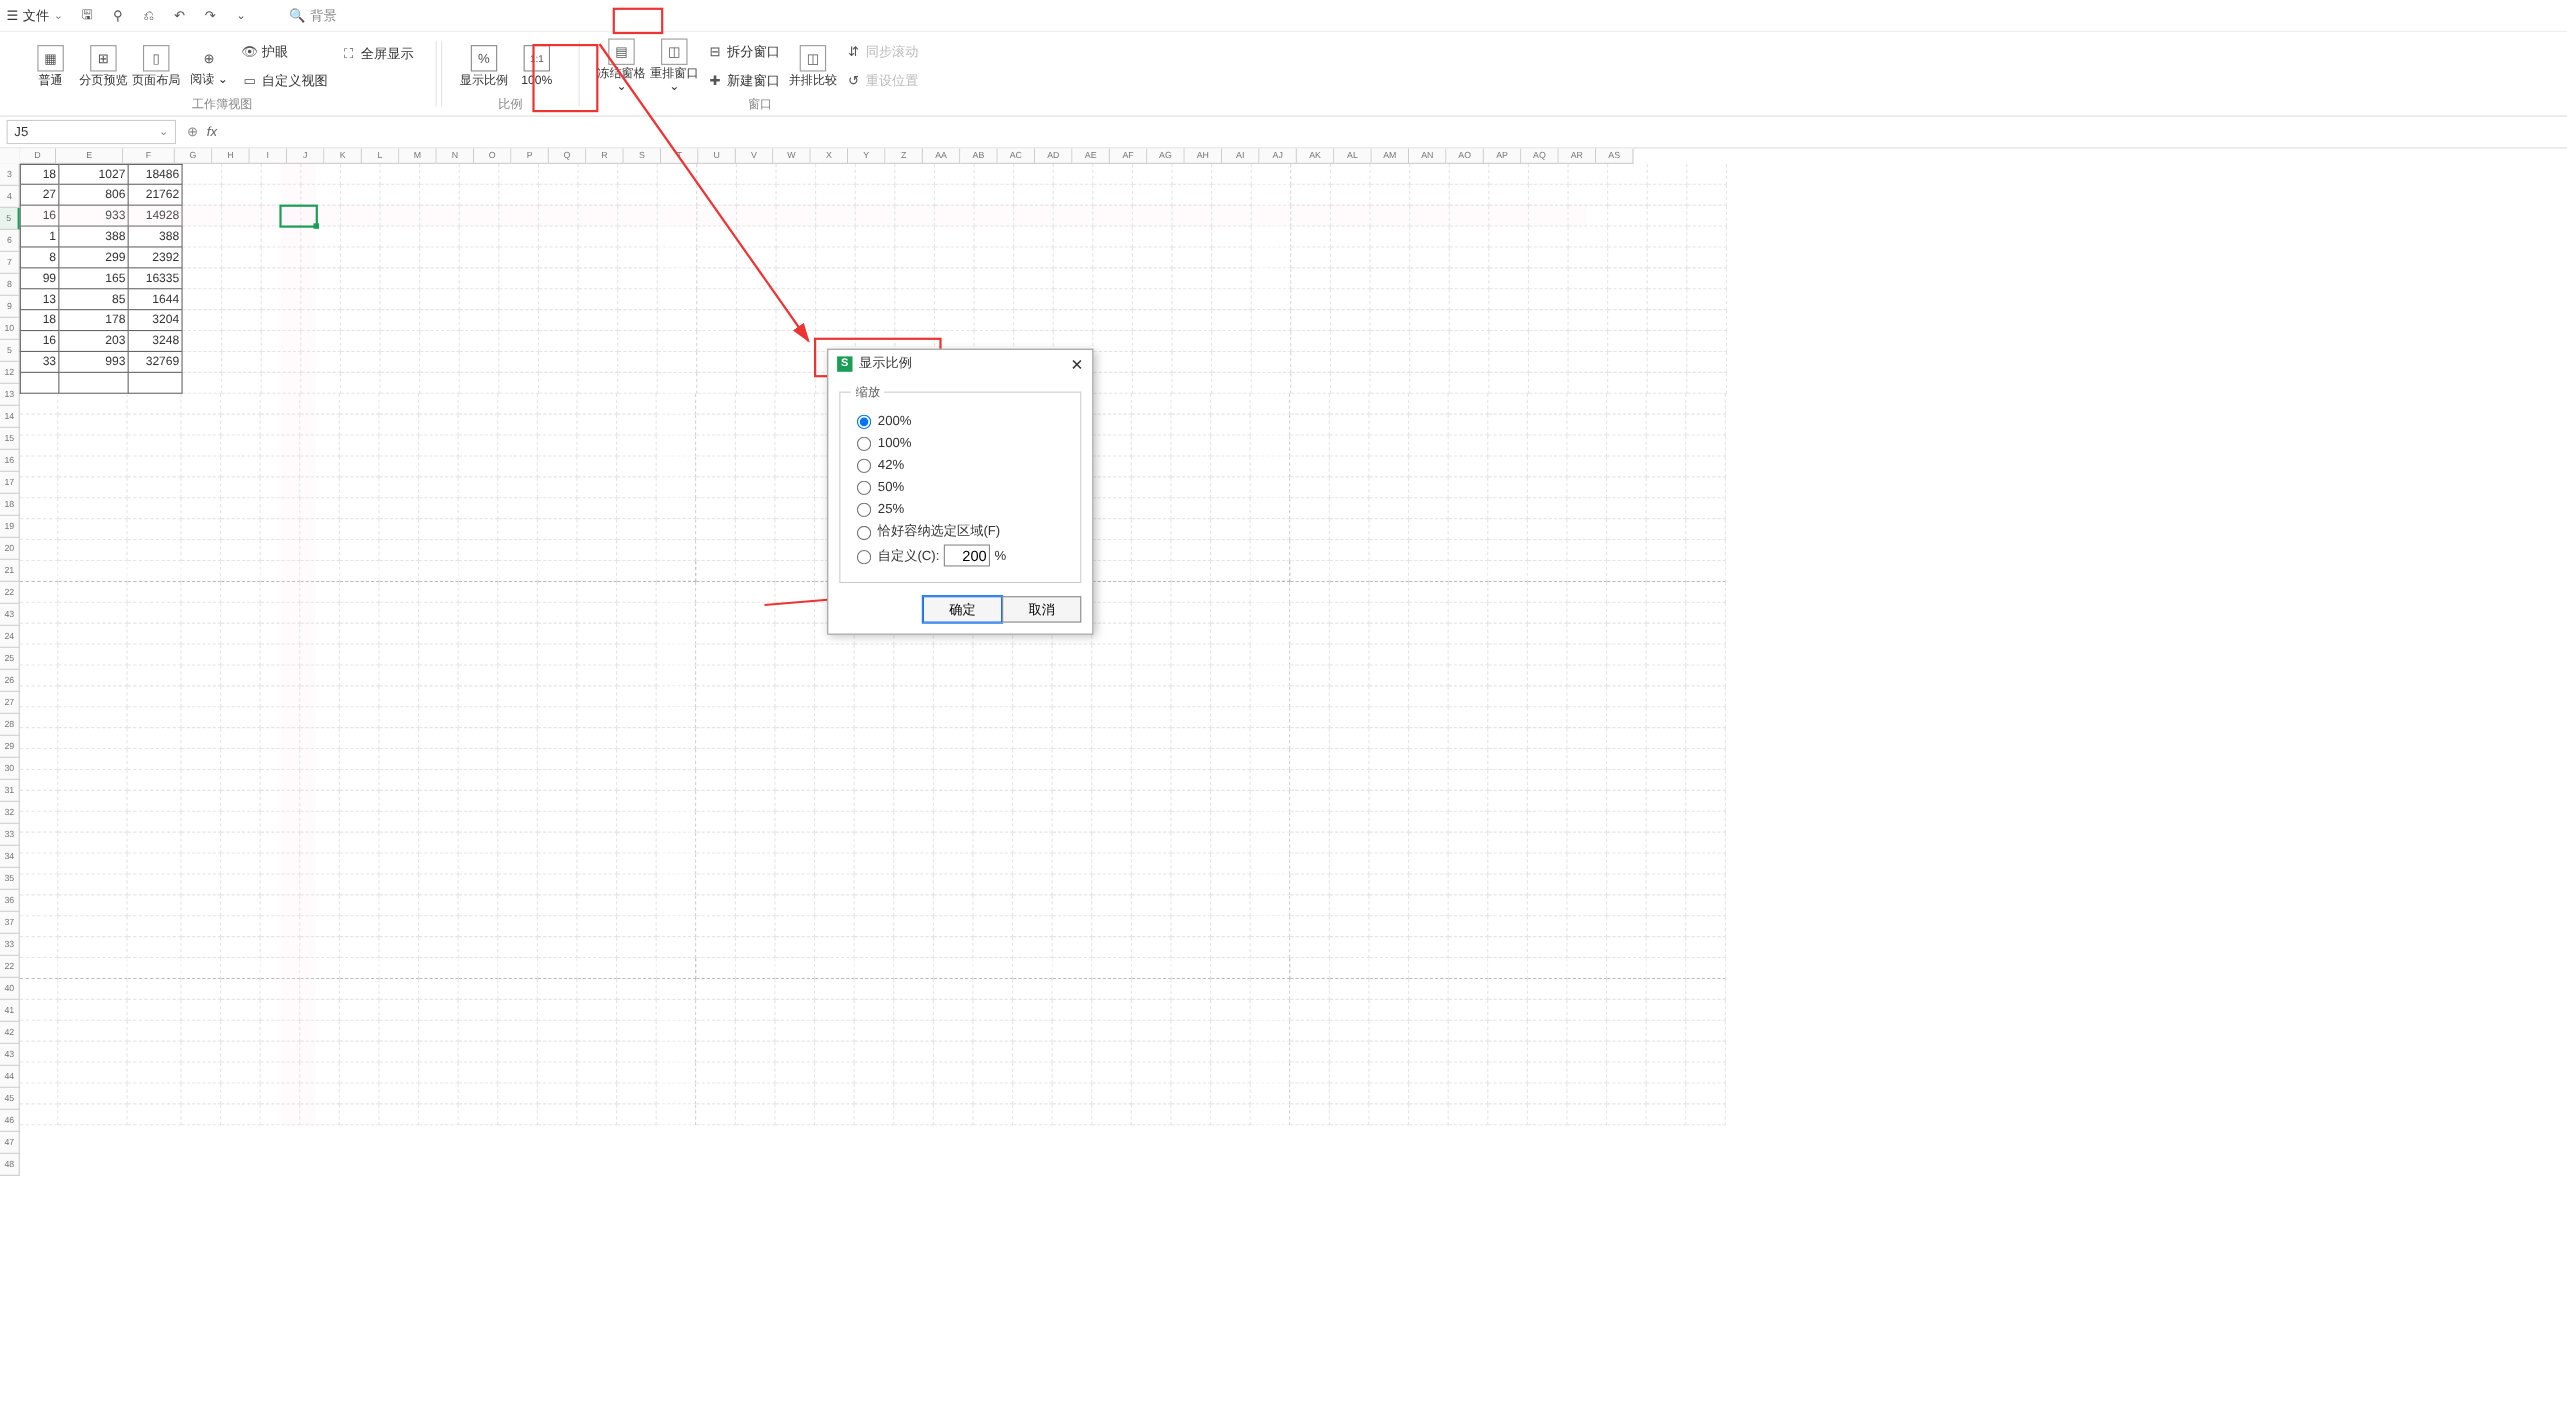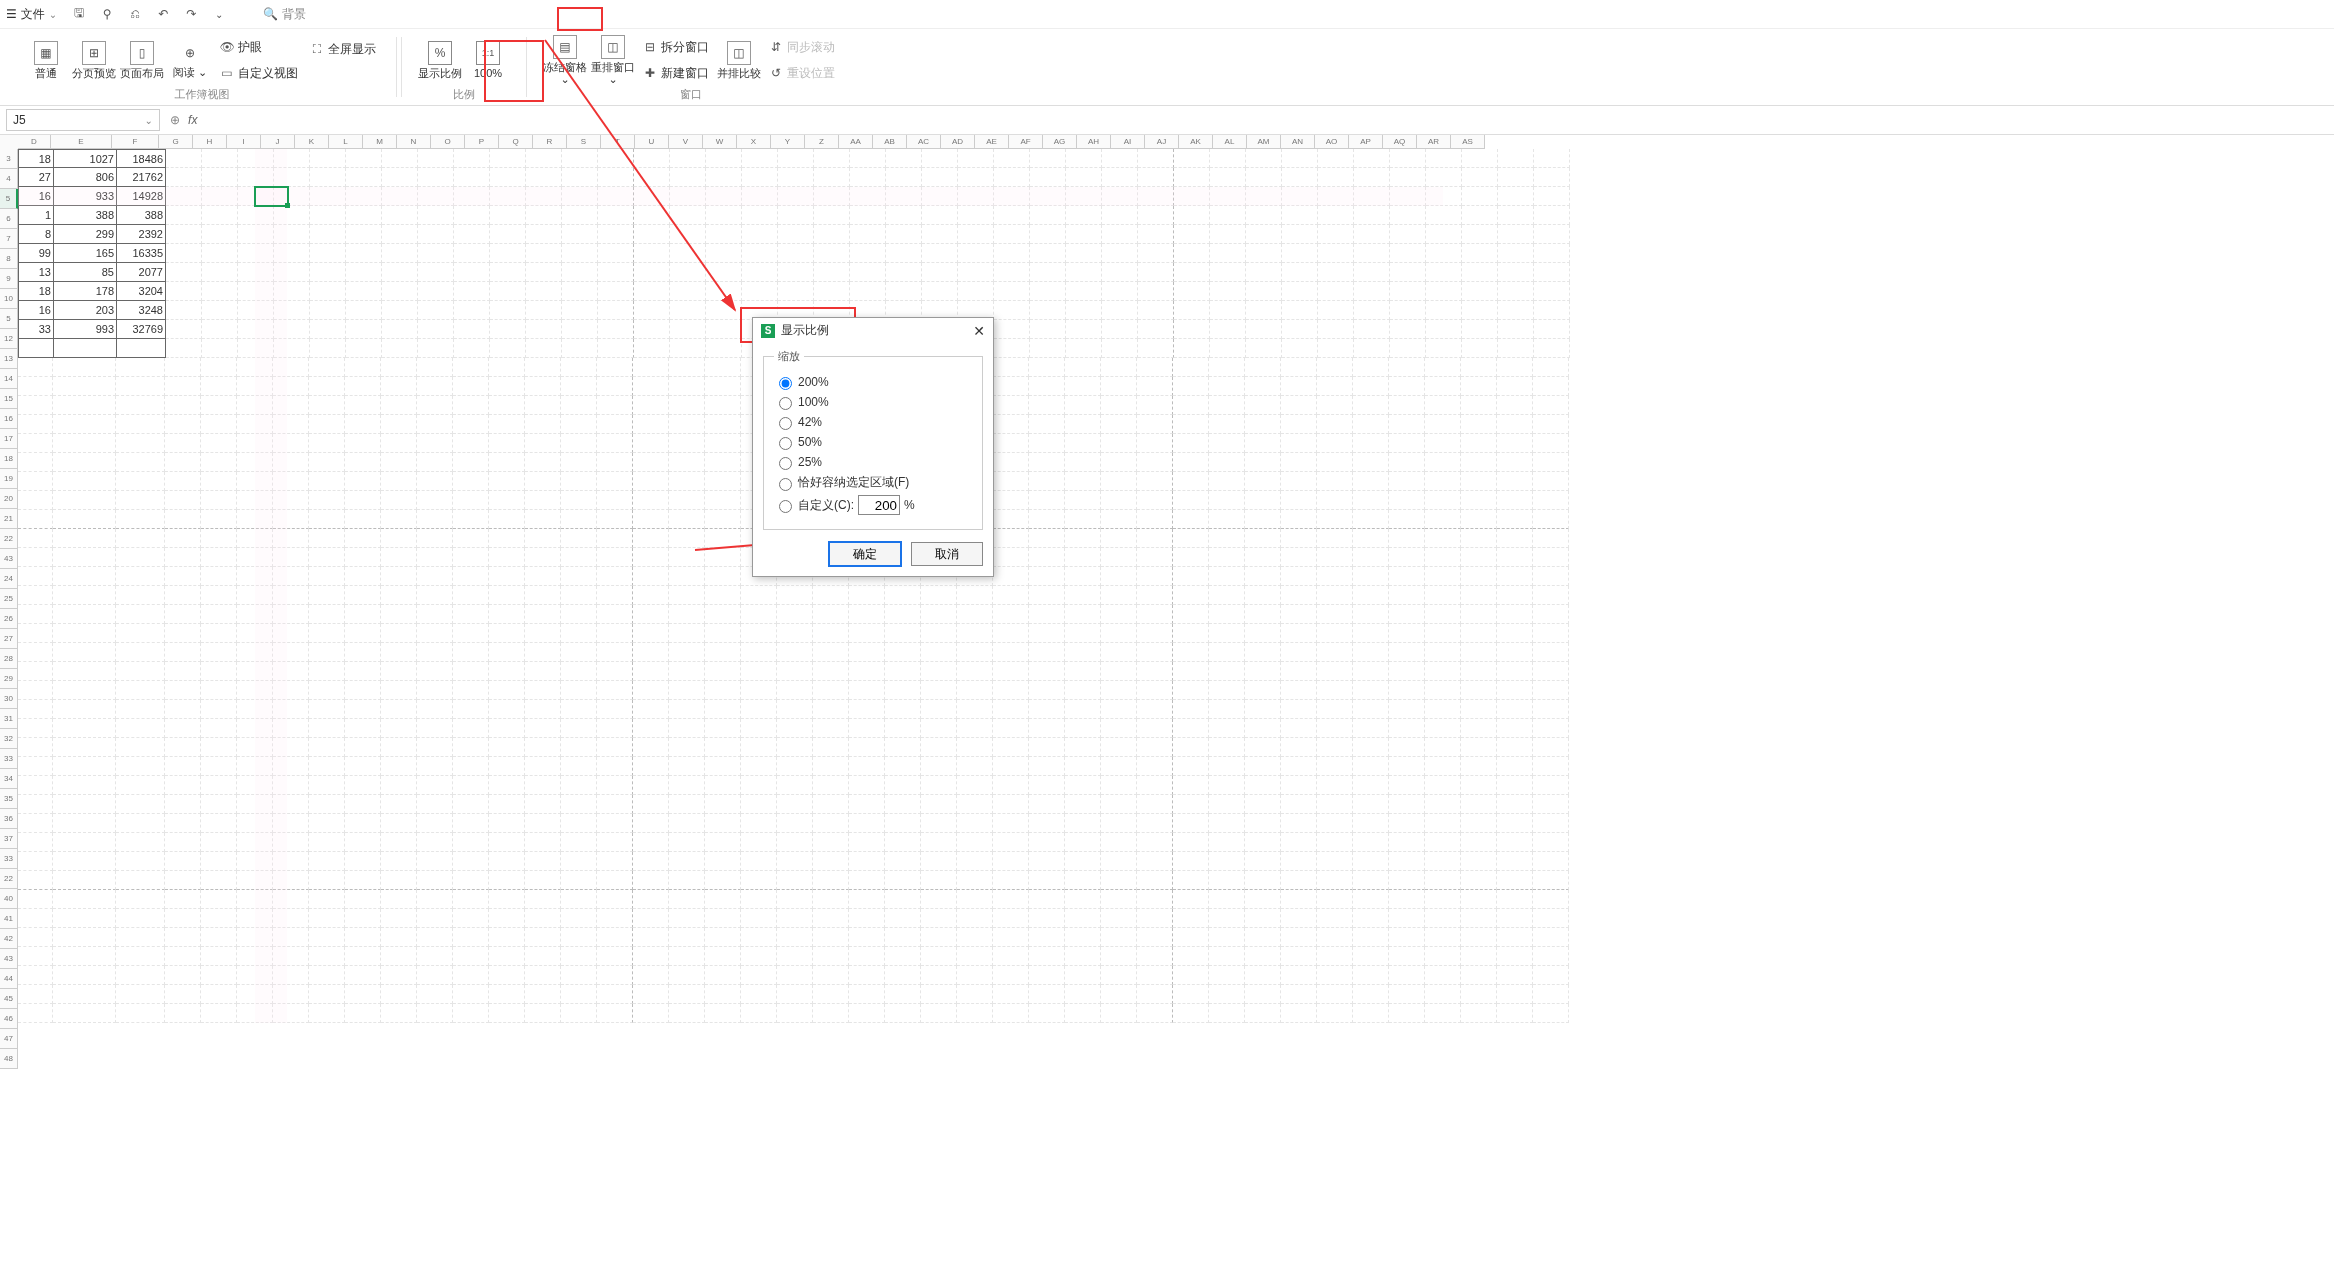--- a/index.html
+++ b/index.html
@@ -66,21 +66,21 @@
   .dialog .dtitle{display:flex;align-items:center;justify-content:space-between;padding:4px 8px;font-size:12px;}
   .dialog .dtitle .left{display:flex;align-items:center;}
   .dialog .dtitle .sicon-s{width:14px;height:14px;background:#1a9e55;color:#fff;display:flex;align-items:center;justify-content:center;font-size:10px;font-weight:bold;margin-right:6px;}
   .dialog .close{cursor:pointer;font-size:14px;}
   .dialog fieldset{border:1px solid #ccc;margin:6px 10px;padding:6px 10px 10px;}
   .dialog fieldset legend{font-size:11px;color:#555;padding:0 4px;}
   .dialog .opt{display:flex;align-items:center;margin:4px 0;font-size:12px;}
   .dialog .opt input[type=radio]{margin-right:6px;}
   .dialog .opt input[type=text]{width:36px;height:16px;border:1px solid #888;margin:0 4px;text-align:right;padding-right:2px;}
   .dialog .btns{display:flex;justify-content:flex-end;padding:6px 10px 10px;}
-  .dialog .btns button{width:72px;height:24px;margin-left:10px;font-size:12px;border:1px solid #888;background:#f5f5f5;cursor:pointer;}
+  .dialog .btns button{width:72px;height:24px;font-size:12px;border:1px solid #888;background:#f5f5f5;cursor:pointer;}
   .dialog .btns button.primary{border:1px solid #1a73e8;outline:1px solid #1a73e8;}
 </style>
 </head>
 <body>
 
 <div class="top-bar">
   <div class="file-btn">
     <span style="margin-right:4px;">☰</span>
     <span>文件</span>
     <span class="caret">⌄</span>
@@ -560,21 +560,21 @@
         <div class="gcell" style="width: 33px;"></div>
         <div class="gcell" style="width: 33px;"></div>
         <div class="gcell" style="width: 33px;"></div>
         <div class="gcell" style="width: 33px;"></div>
         <div class="gcell" style="width: 33px;"></div>
         <div class="gcell" style="width: 33px;"></div>
       </div>
       <div class="grow">
         <div class="gcell solid solid-l" style="width: 32px;">13</div>
         <div class="gcell solid" style="width: 60px;">85</div>
-        <div class="gcell solid" style="width: 46px;">2077</div>
+        <div class="gcell solid" style="width: 46px;">1644</div>
         <div class="gcell" style="width: 33px;"></div>
         <div class="gcell" style="width: 33px;"></div>
         <div class="gcell" style="width: 33px;"></div>
         <div class="gcell" style="width: 33px;"></div>
         <div class="gcell" style="width: 33px;"></div>
         <div class="gcell" style="width: 33px;"></div>
         <div class="gcell" style="width: 33px;"></div>
         <div class="gcell" style="width: 33px;"></div>
         <div class="gcell" style="width: 33px;"></div>
         <div class="gcell" style="width: 33px;"></div>

